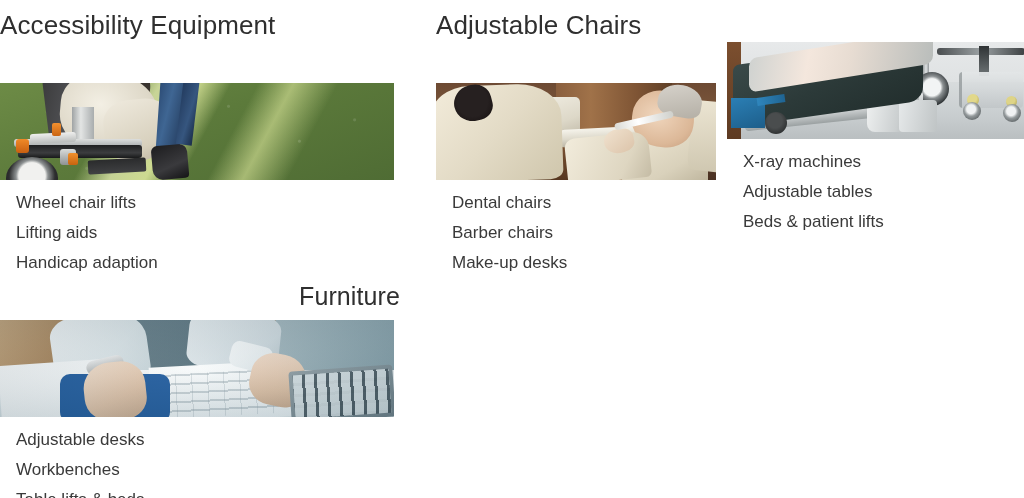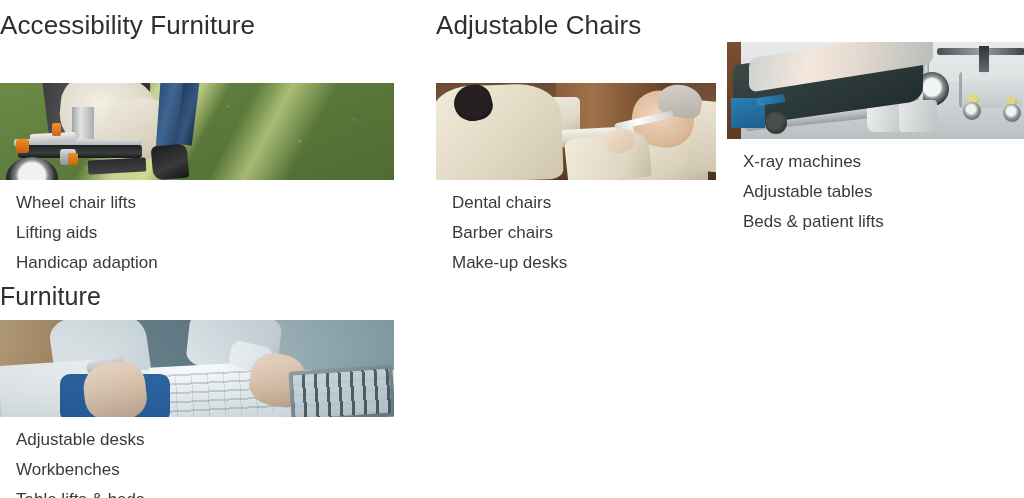--- a/index.html
+++ b/index.html
@@ -40,20 +40,21 @@
     letter-spacing: 0.1px;
     white-space: nowrap;
   }
   .heading-top {
     padding-top: 9px;
     padding-bottom: 0;
   }
   .heading-sub {
     font-size: 25px;
     padding-top: 2px;
+    text-align: right;
   }
 
   .media {
     position: relative;
     overflow: hidden;
     background: #d9d9d9;
   }
   .media-1 { width: 394px; height: 97px; margin-top: 42px; }
   .media-2 { width: 280px; height: 97px; margin-top: 42px; }
   .media-3 { width: 297px; height: 97px; margin-top: 42px; }
@@ -480,21 +481,21 @@
     background: radial-gradient(ellipse at 50% 50%, rgba(255,255,255,0.06) 0%, rgba(40,70,85,0.18) 100%);
   }
 </style>
 </head>
 <body>
 
 <div class="page">
 
   <div class="column col-1">
 
-    <h2 class="cat-heading heading-top">Accessibility Furniture</h2>
+    <h2 class="cat-heading heading-top">Accessibility Equipment</h2>
 
     <div class="media media-1">
       <div class="layer grass-bg"></div>
       <div class="layer grass-speck"></div>
       <div class="layer dark-figure"></div>
       <div class="layer wc-backrest"></div>
       <div class="layer wc-cloth"></div>
       <div class="layer wc-cloth2"></div>
       <div class="layer wc-column"></div>
       <div class="layer jeans-leg"></div>

